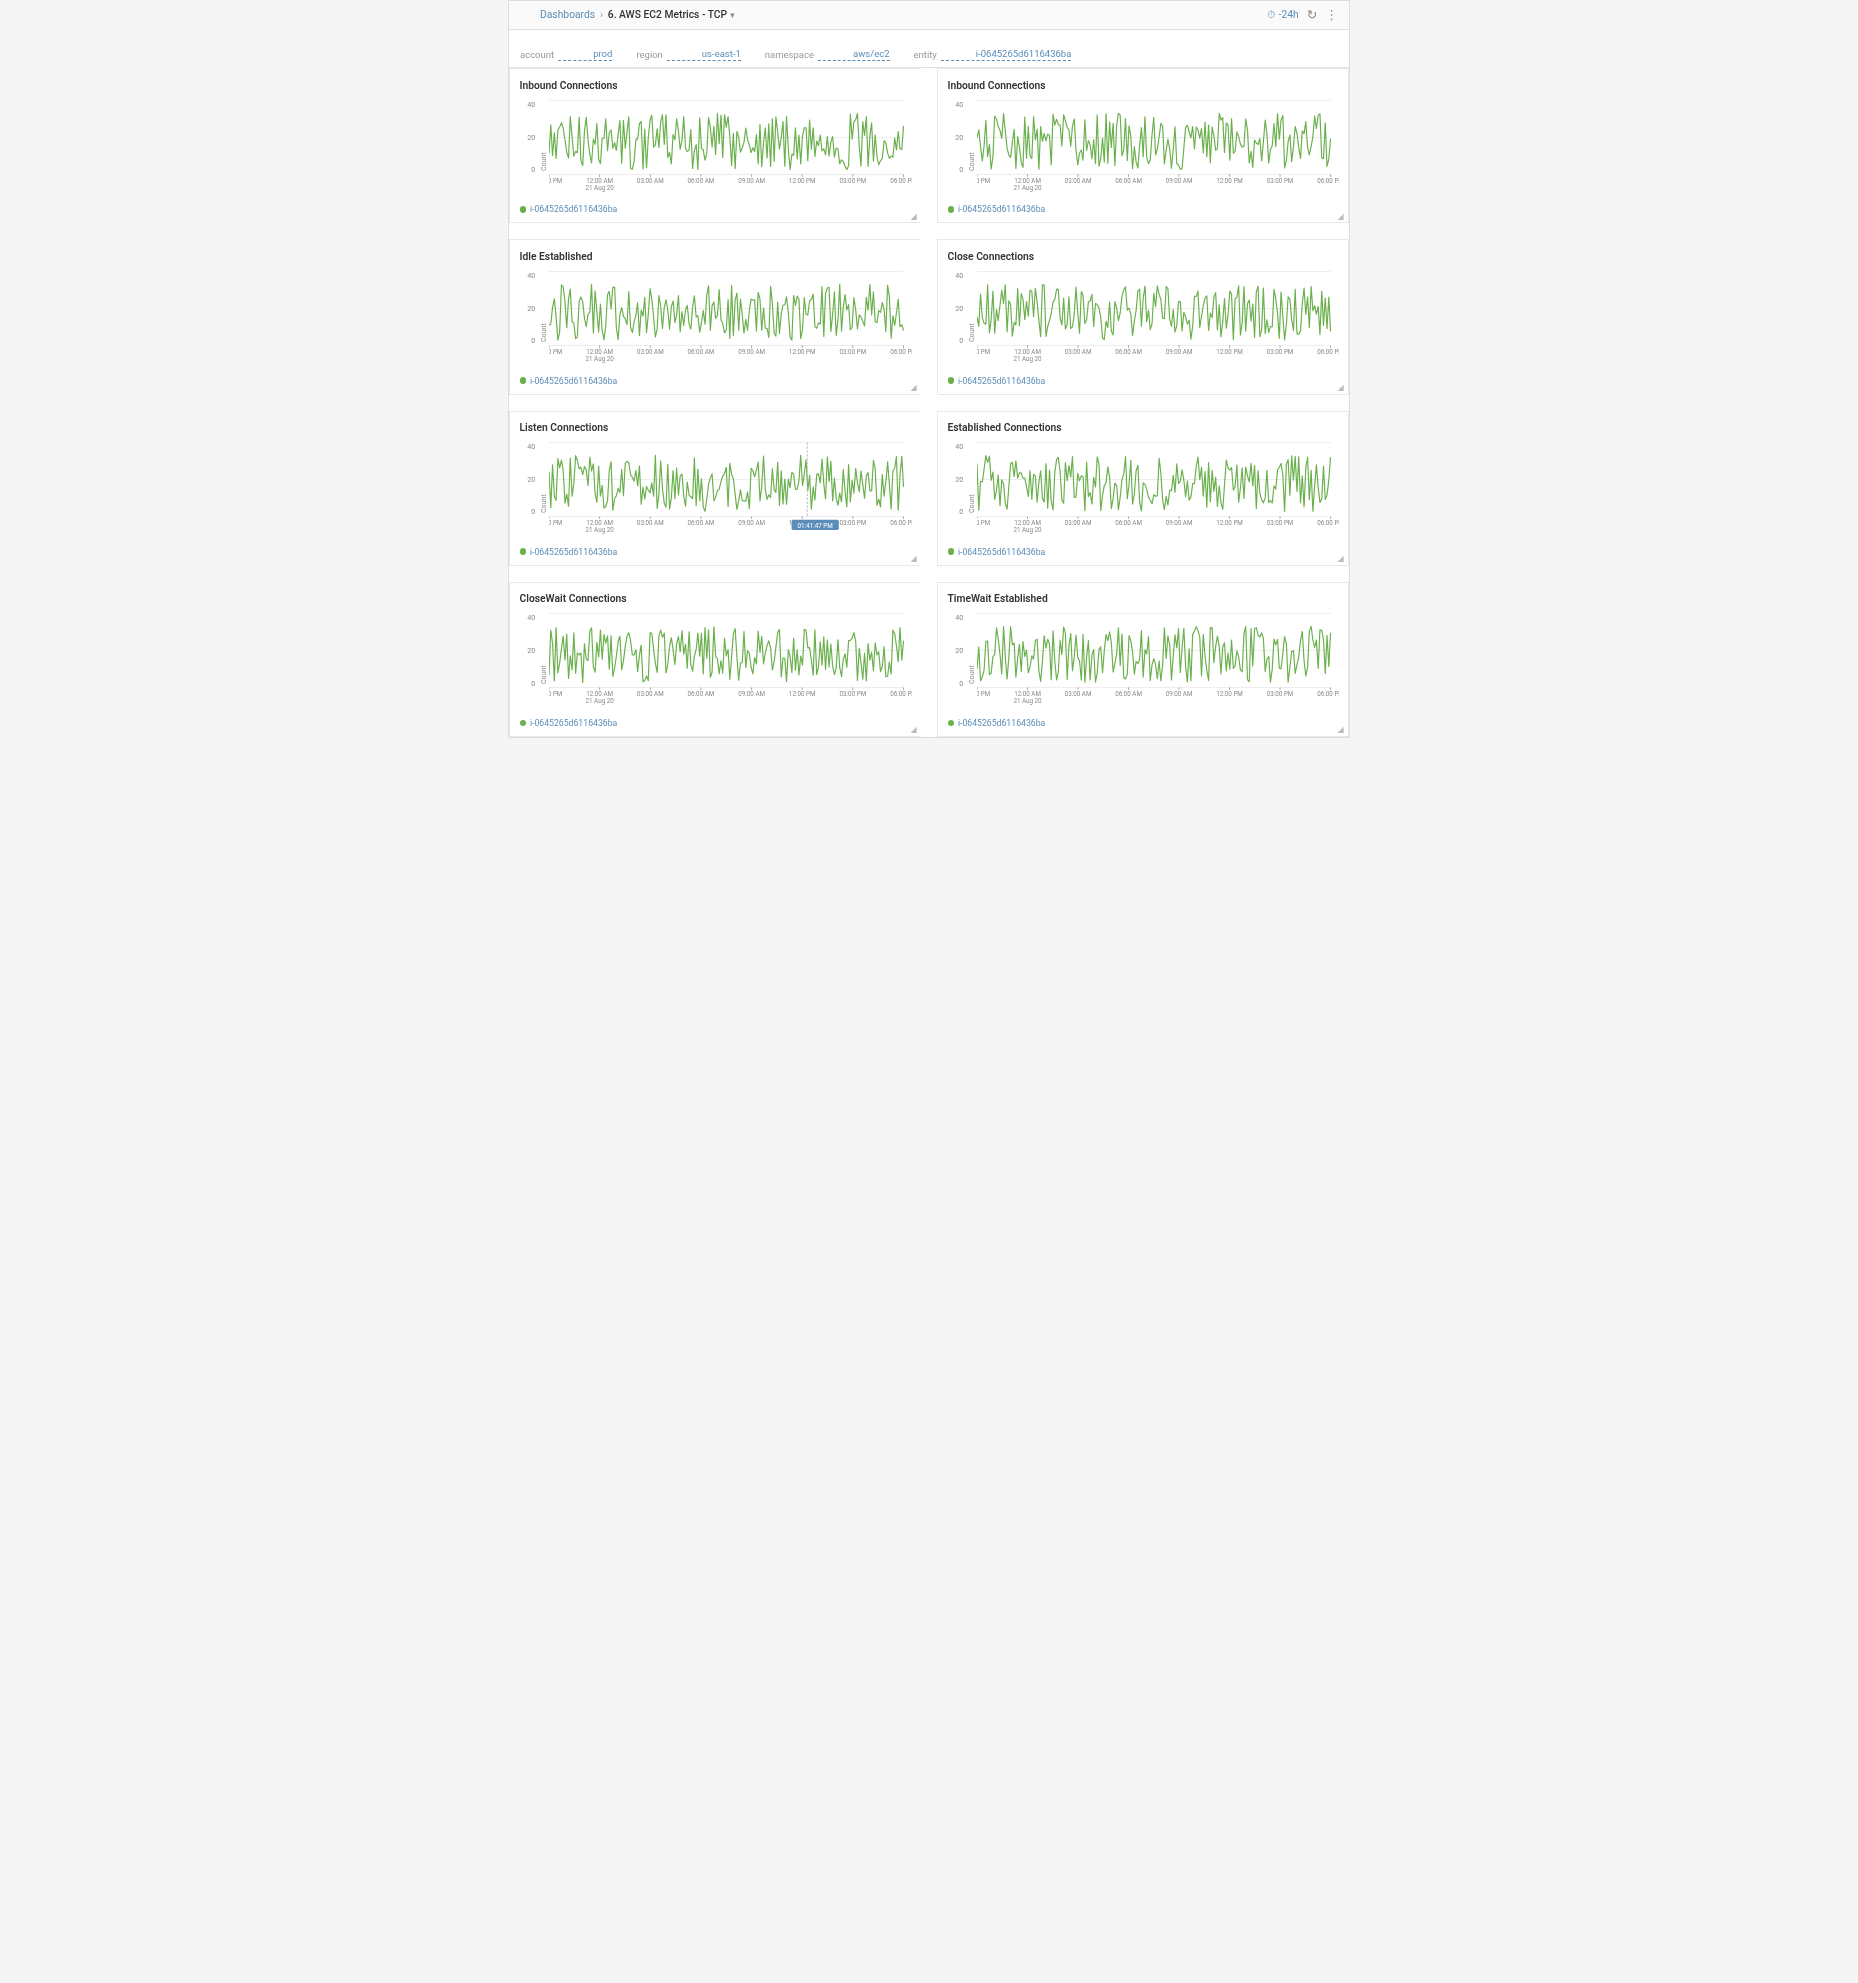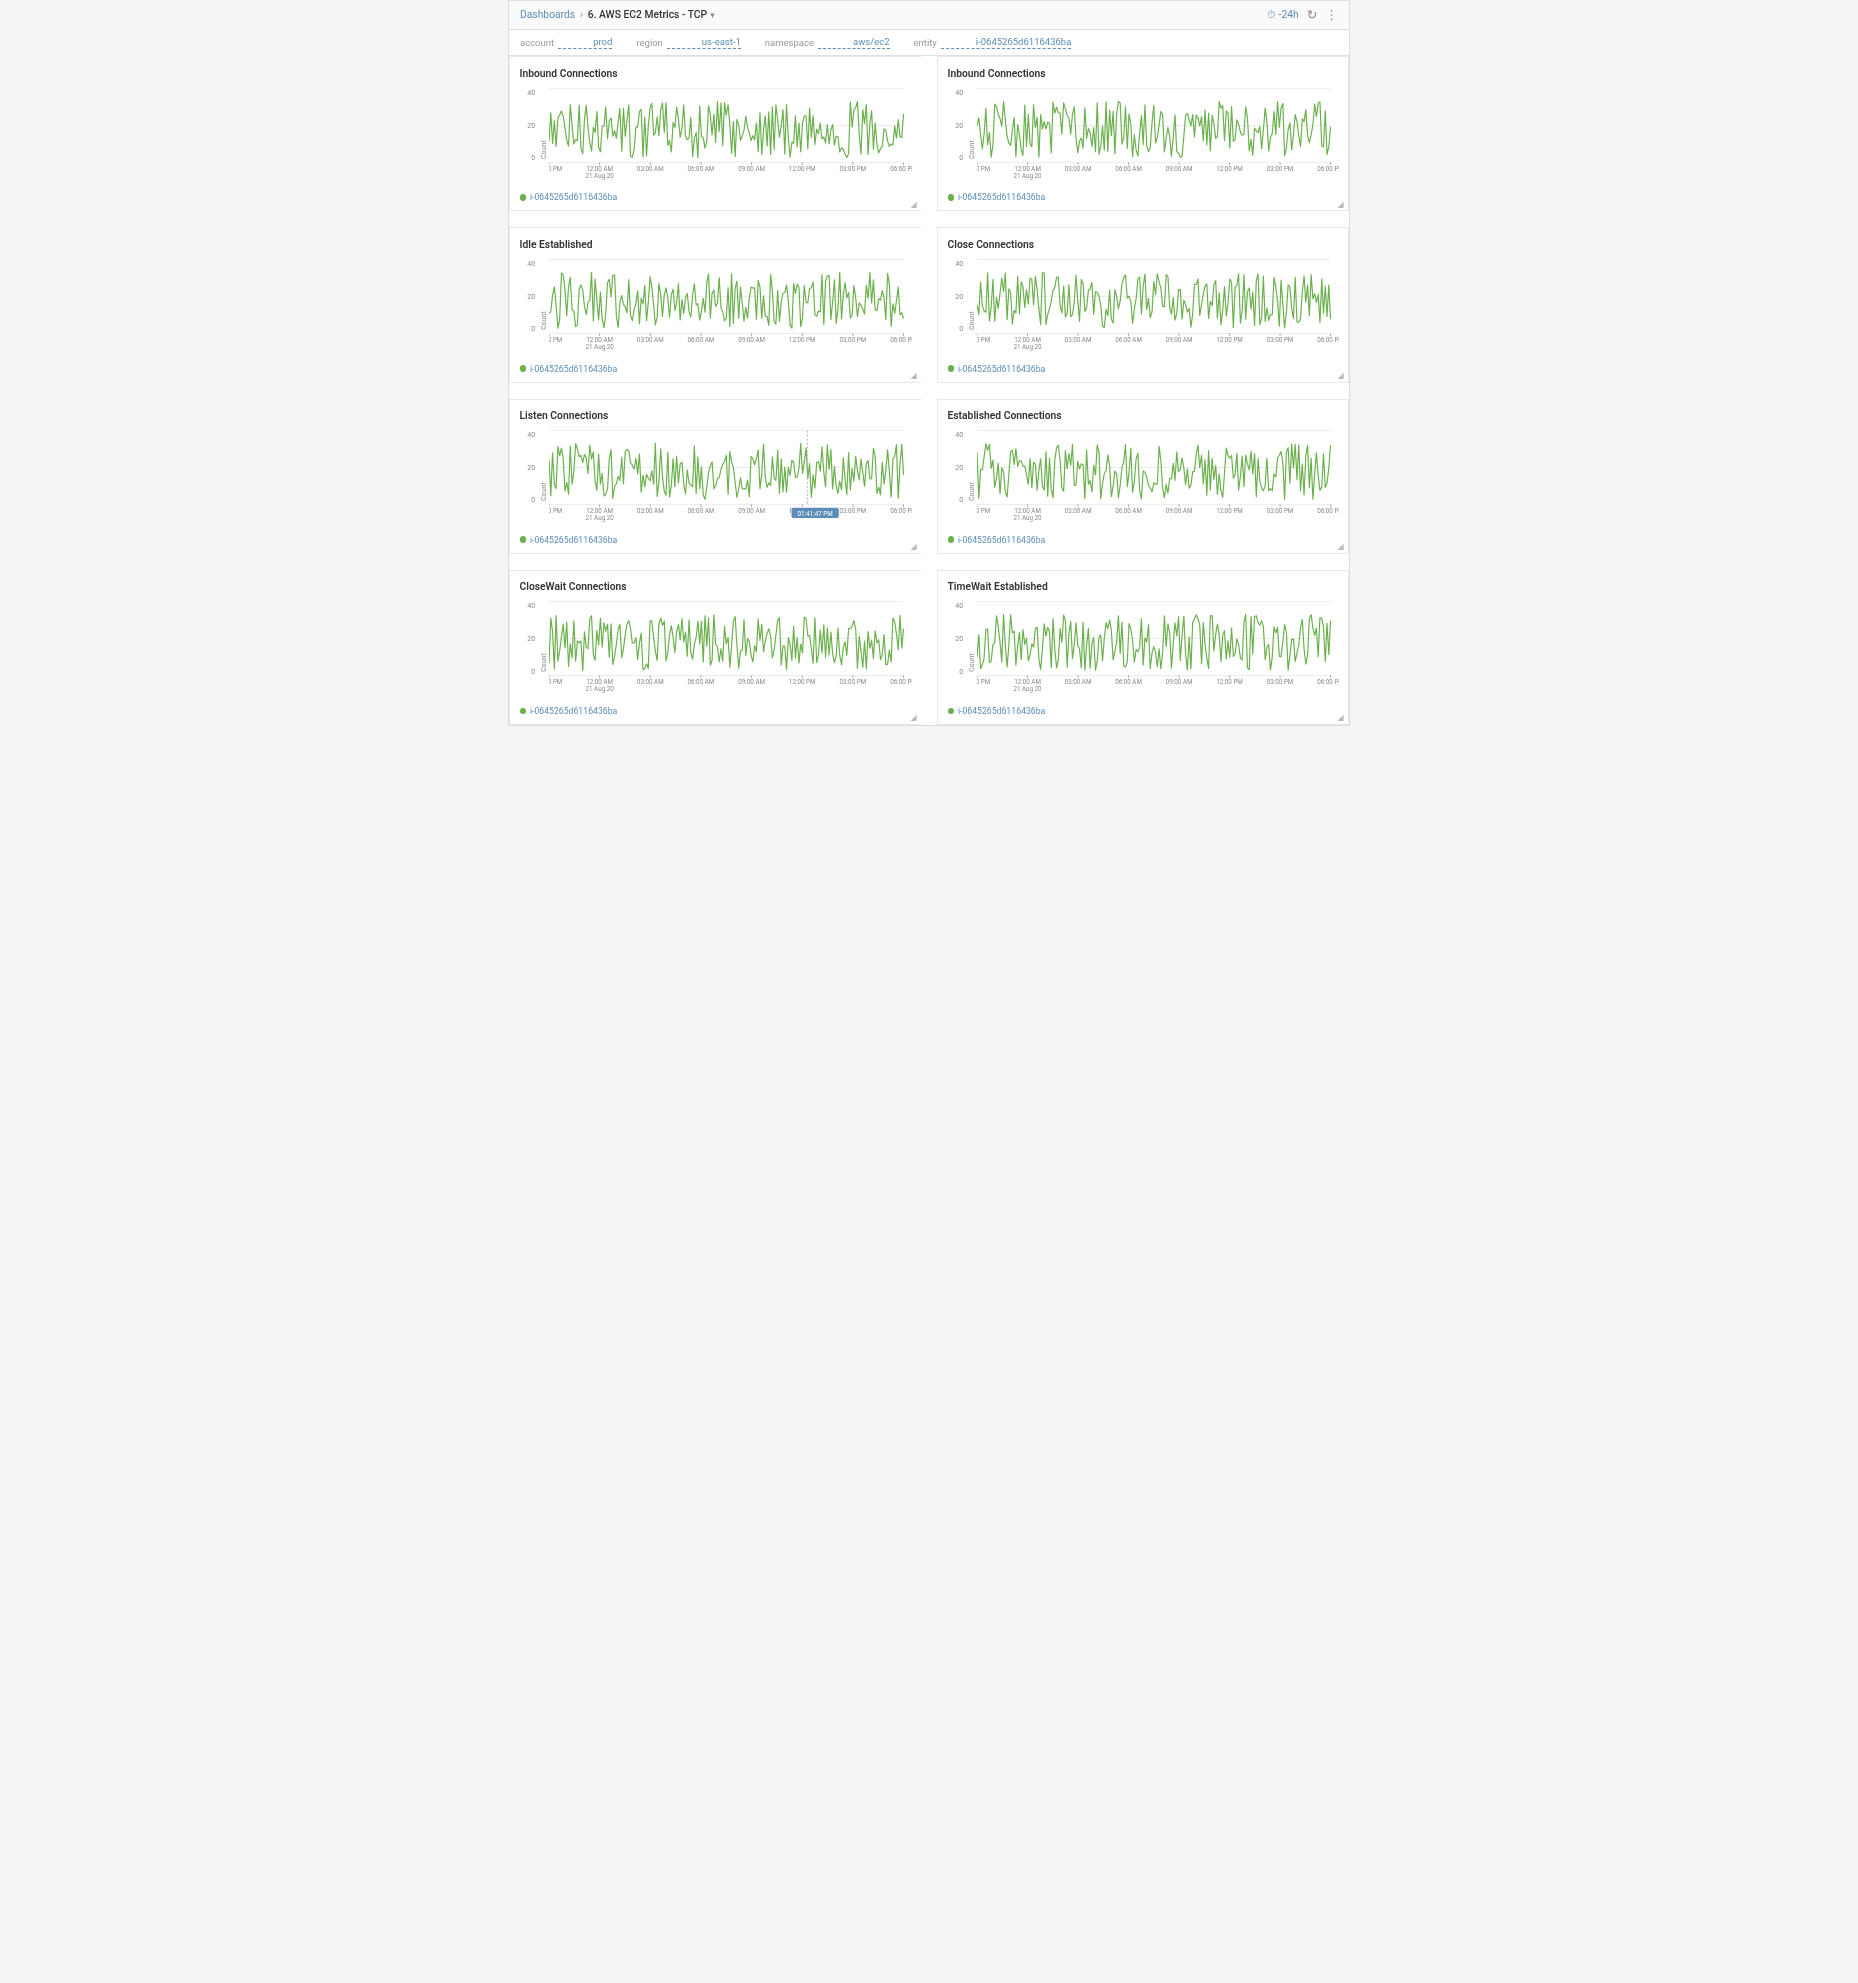--- a/index.html
+++ b/index.html
@@ -23,20 +23,21 @@
       justify-content: space-between;
       padding: 6.4px 11px;
       border-bottom: 0.8px solid #e0e0e0;
       background: #fafafa;
     }
     .header-left {
       display: flex;
       align-items: center;
       gap: 4.8px;
       font-size: 10.3px;
+      margin-left: 20px;
     }
     .breadcrumb-dashboards {
       color: #5b8db8;
       font-size: 10.3px;
     }
     .breadcrumb-sep {
       color: #999;
     }
     .breadcrumb-title {
       color: #333;
@@ -65,20 +66,21 @@
       cursor: pointer;
     }
     
     .filter-bar {
       display: flex;
       align-items: center;
       padding: 6.4px 11px;
       border-bottom: 0.8px solid #e0e0e0;
       gap: 24px;
       background: #fff;
+      margin-top: 12px;
     }
     .filter-item {
       display: flex;
       align-items: center;
       gap: 4px;
       font-size: 9.5px;
     }
     .filter-label {
       color: #999;
     }

